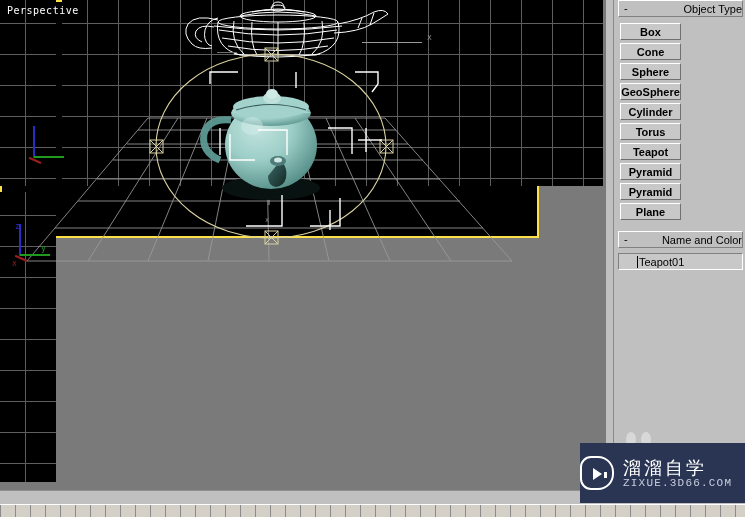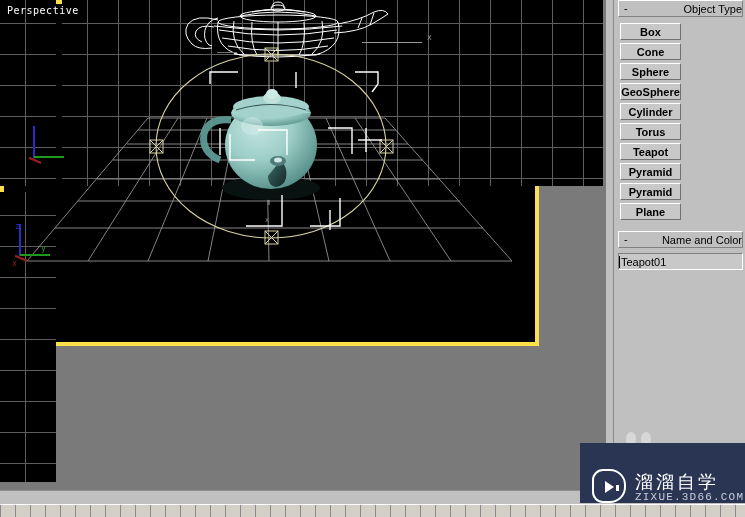--- a/index.html
+++ b/index.html
@@ -11,22 +11,22 @@
   .app{position:absolute;inset:0;background:#c0c0c0;}
 
   
   .vp-area{position:absolute;left:0;top:0;width:606px;height:490px;background:#7a7a7a;}
 
   .vp{position:absolute;background:#000;overflow:hidden;}
   .vp-left-top{left:0;top:0;width:56px;height:186px;}
   .vp-left-bot{left:0;top:192px;width:56px;height:290px;}
   .vp-top{left:62px;top:0;width:541px;height:186px;}
 
-  .vp-persp{left:64px;top:192px;width:539px;height:346px;
-            border:4px solid #fde047;box-sizing:border-box;background:#000;}
+  .vp-persp{left:64px;top:192px;width:539px;height:238px;
+            border:2px solid #fde047;box-sizing:border-box;background:#000;}
 
   .grid-lines{position:absolute;inset:0;
     background-image:
       linear-gradient(to right, #6f6f6f 1px, transparent 1px),
       linear-gradient(to bottom, #6f6f6f 1px, transparent 1px);
     background-size:31px 31px;
     background-position:-6px -8px;
     opacity:.85;}
 
   .vp-label{position:absolute;left:7px;top:5px;color:#ffffff;
@@ -65,35 +65,35 @@
      font-size:11px;color:#000;display:flex;align-items:center;justify-content:center;
      box-sizing:border-box;overflow:hidden;white-space:nowrap;}
 
   .autogrid{display:flex;align-items:center;justify-content:center;gap:5px;padding:4px 0 2px 0;}
   .chk{width:10px;height:10px;background:#c0c0c0;border:1px solid;
       border-color:#808080 #ffffff #ffffff #808080;}
   .autogrid span{font-size:11px;color:#808080;}
 
   .namefield{margin:5px 2px 0 4px;height:17px;background:#c8c8c8;
      border:1px solid;border-color:#808080 #ffffff #ffffff #808080;
-     display:flex;align-items:center;padding-left:0;font-size:11px;color:#000;box-sizing:border-box;}
+     display:flex;align-items:center;padding-left:18px;font-size:11px;color:#000;box-sizing:border-box;}
   .namefield .cursor{display:inline-block;width:1px;height:12px;background:#000;margin-right:1px;}
 
   
   .trackbar{position:absolute;left:0;top:490px;width:745px;height:14px;background:#c0c0c0;
      border-top:1px solid #8f8f8f;}
   .statusbar{position:absolute;left:0;top:504px;width:745px;height:13px;background:#d4d0c8;
      border-top:1px solid #ffffff;}
   .ticks{position:absolute;left:0;top:0;width:745px;height:13px;
      background-image:linear-gradient(to right,#8a8a8a 1px,transparent 1px);
      background-size:15px 13px;}
 
   
   .wm{position:absolute;left:580px;top:443px;width:165px;height:60px;background:#293553;}
-  .wm-row{display:flex;align-items:flex-end;height:100%;padding-left:12px;gap:9px;}
+  .wm-row{display:flex;align-items:center;height:100%;gap:9px;}
   .wm-logo{width:34px;height:34px;border:2px solid #fff;border-radius:11px 16px 16px 11px;
      position:relative;box-sizing:border-box;}
   .wm-logo:after{content:"";position:absolute;left:11px;top:10px;
      border-left:9px solid #fff;border-top:6px solid transparent;border-bottom:6px solid transparent;}
   .wm-logo:before{content:"";position:absolute;left:22px;top:14px;width:3px;height:6px;background:#fff;}
   .wm-txt .cn{color:#fff;font-size:18px;letter-spacing:3px;font-family:"DejaVu Sans",sans-serif;line-height:20px;}
   .wm-txt .en{color:#c9cede;font-size:11px;letter-spacing:1.2px;font-family:Liberation Mono, monospace;line-height:11px;}
 
   .wm-dots{position:absolute;left:626px;top:432px;display:flex;gap:5px;}
   .wm-dots i{width:10px;height:14px;background:#d8d8d8;border-radius:5px/7px;display:block;}

